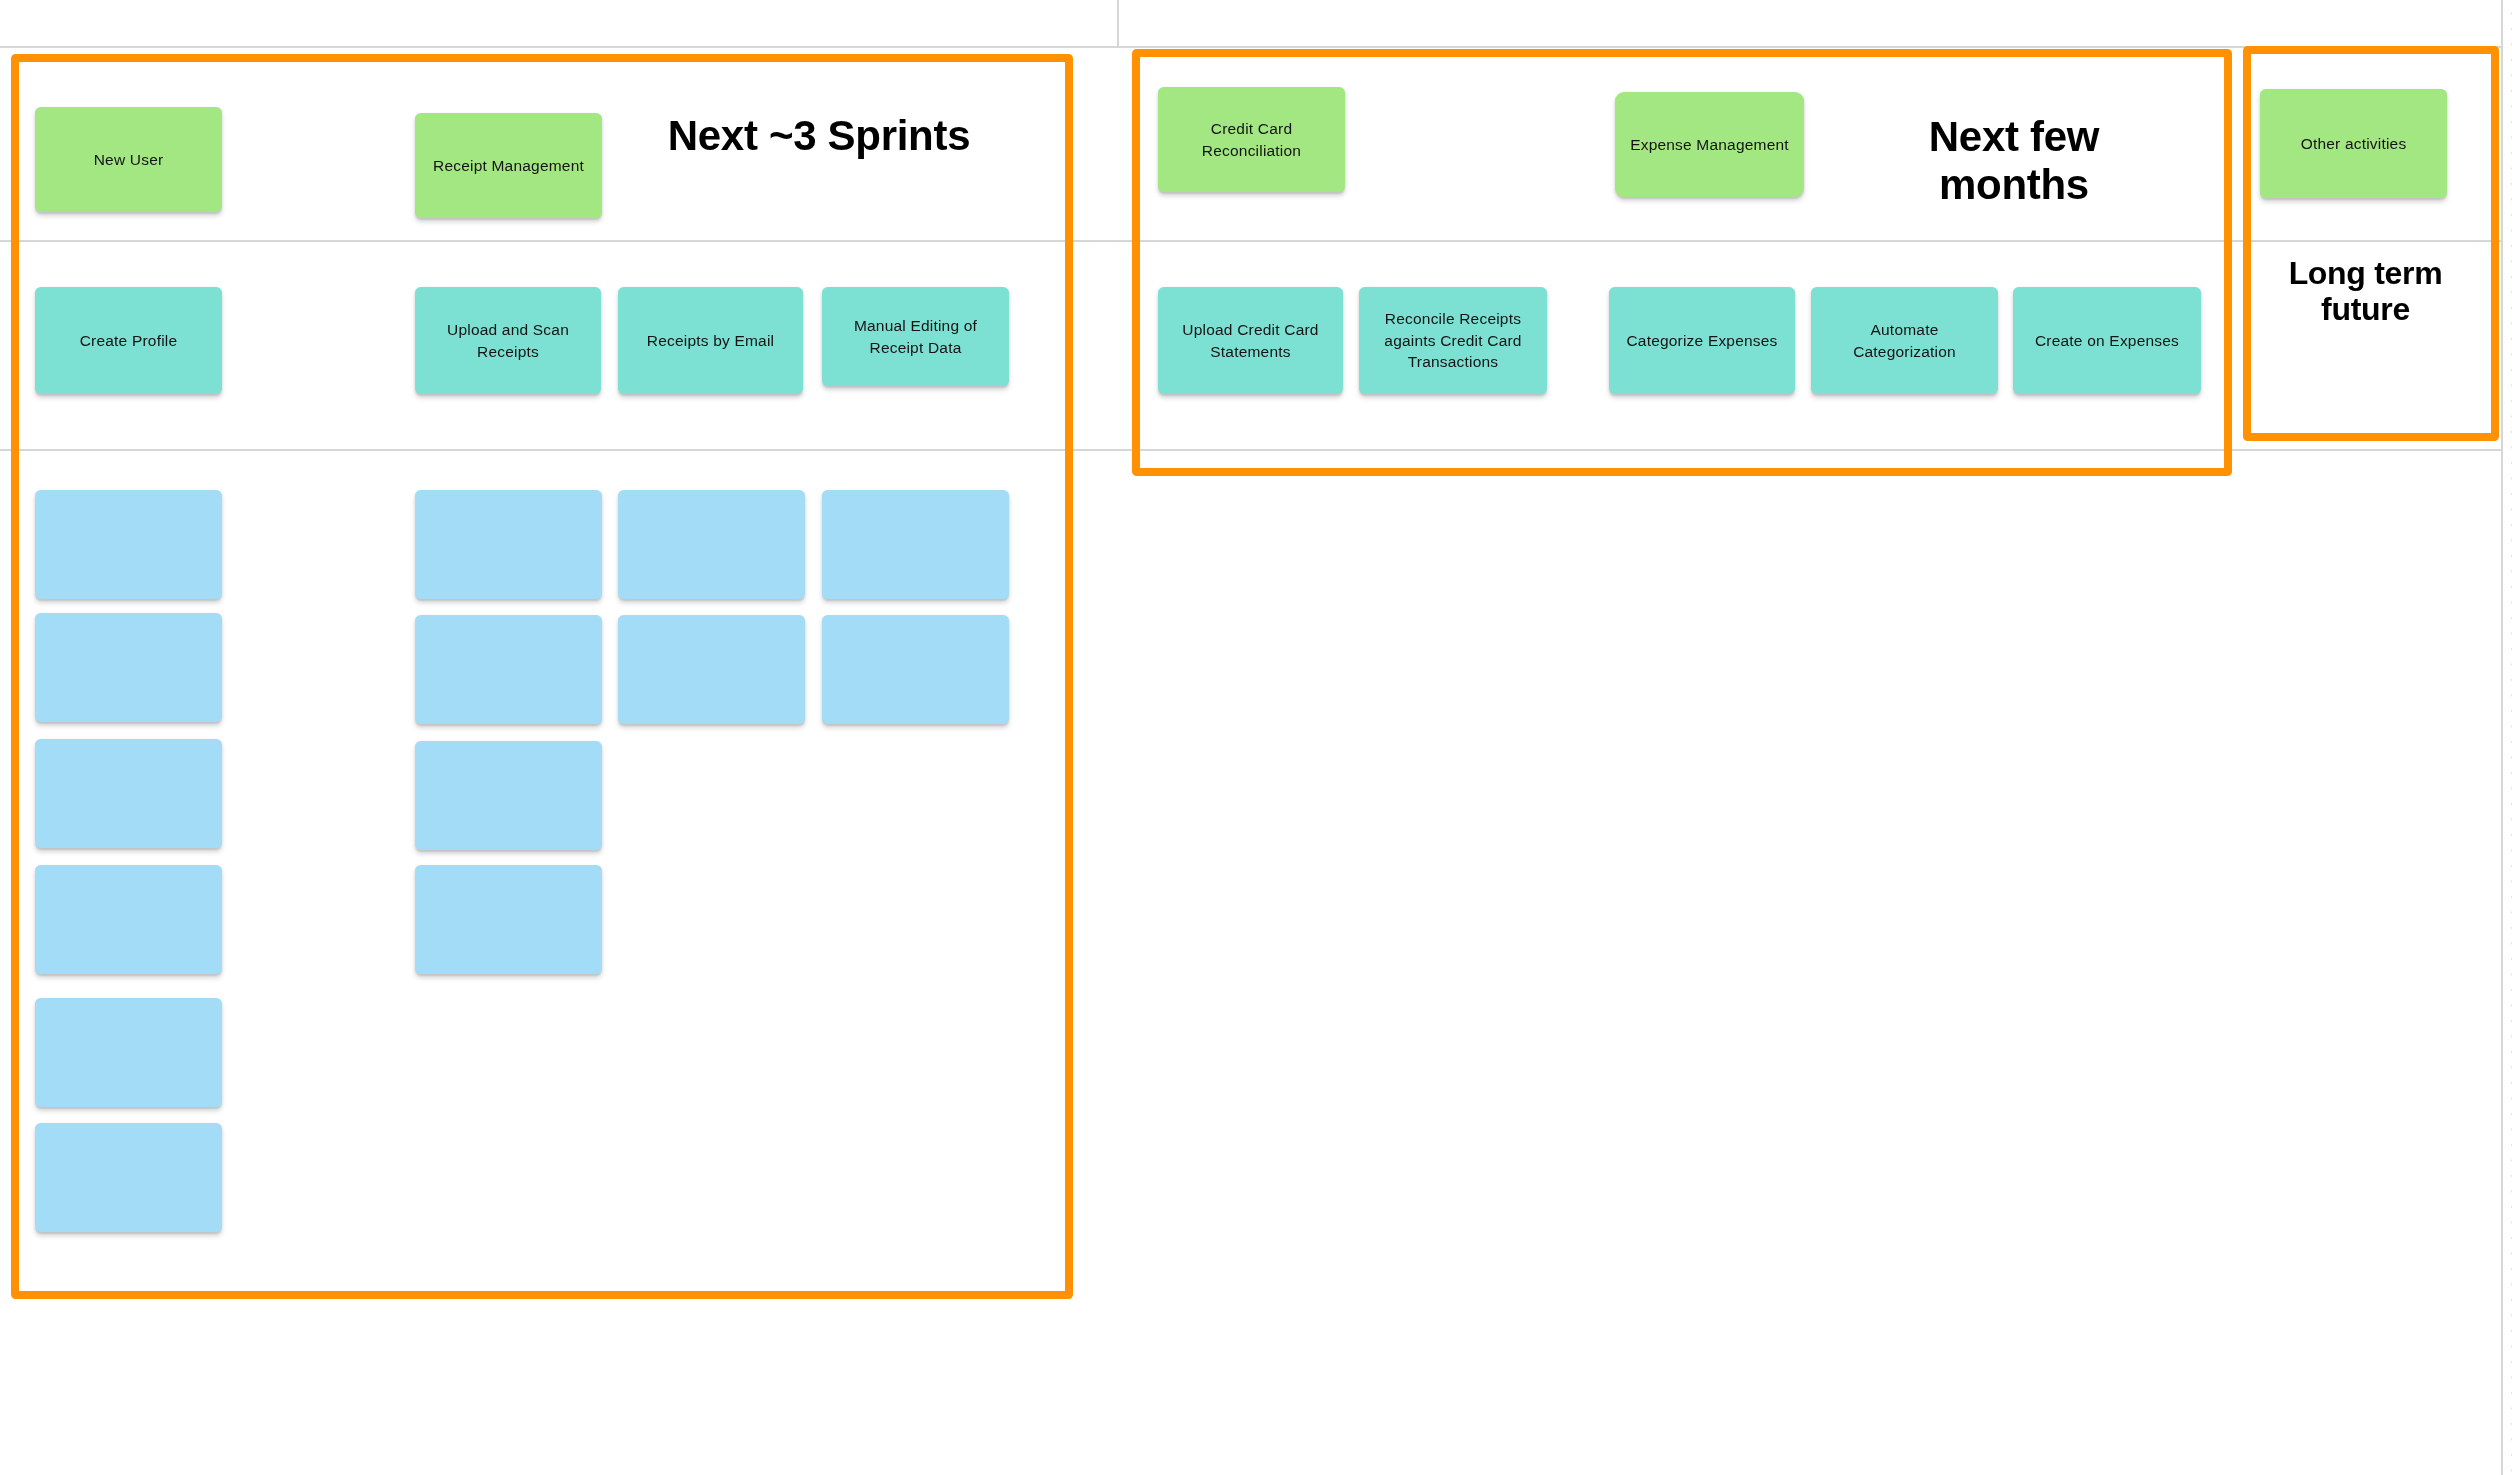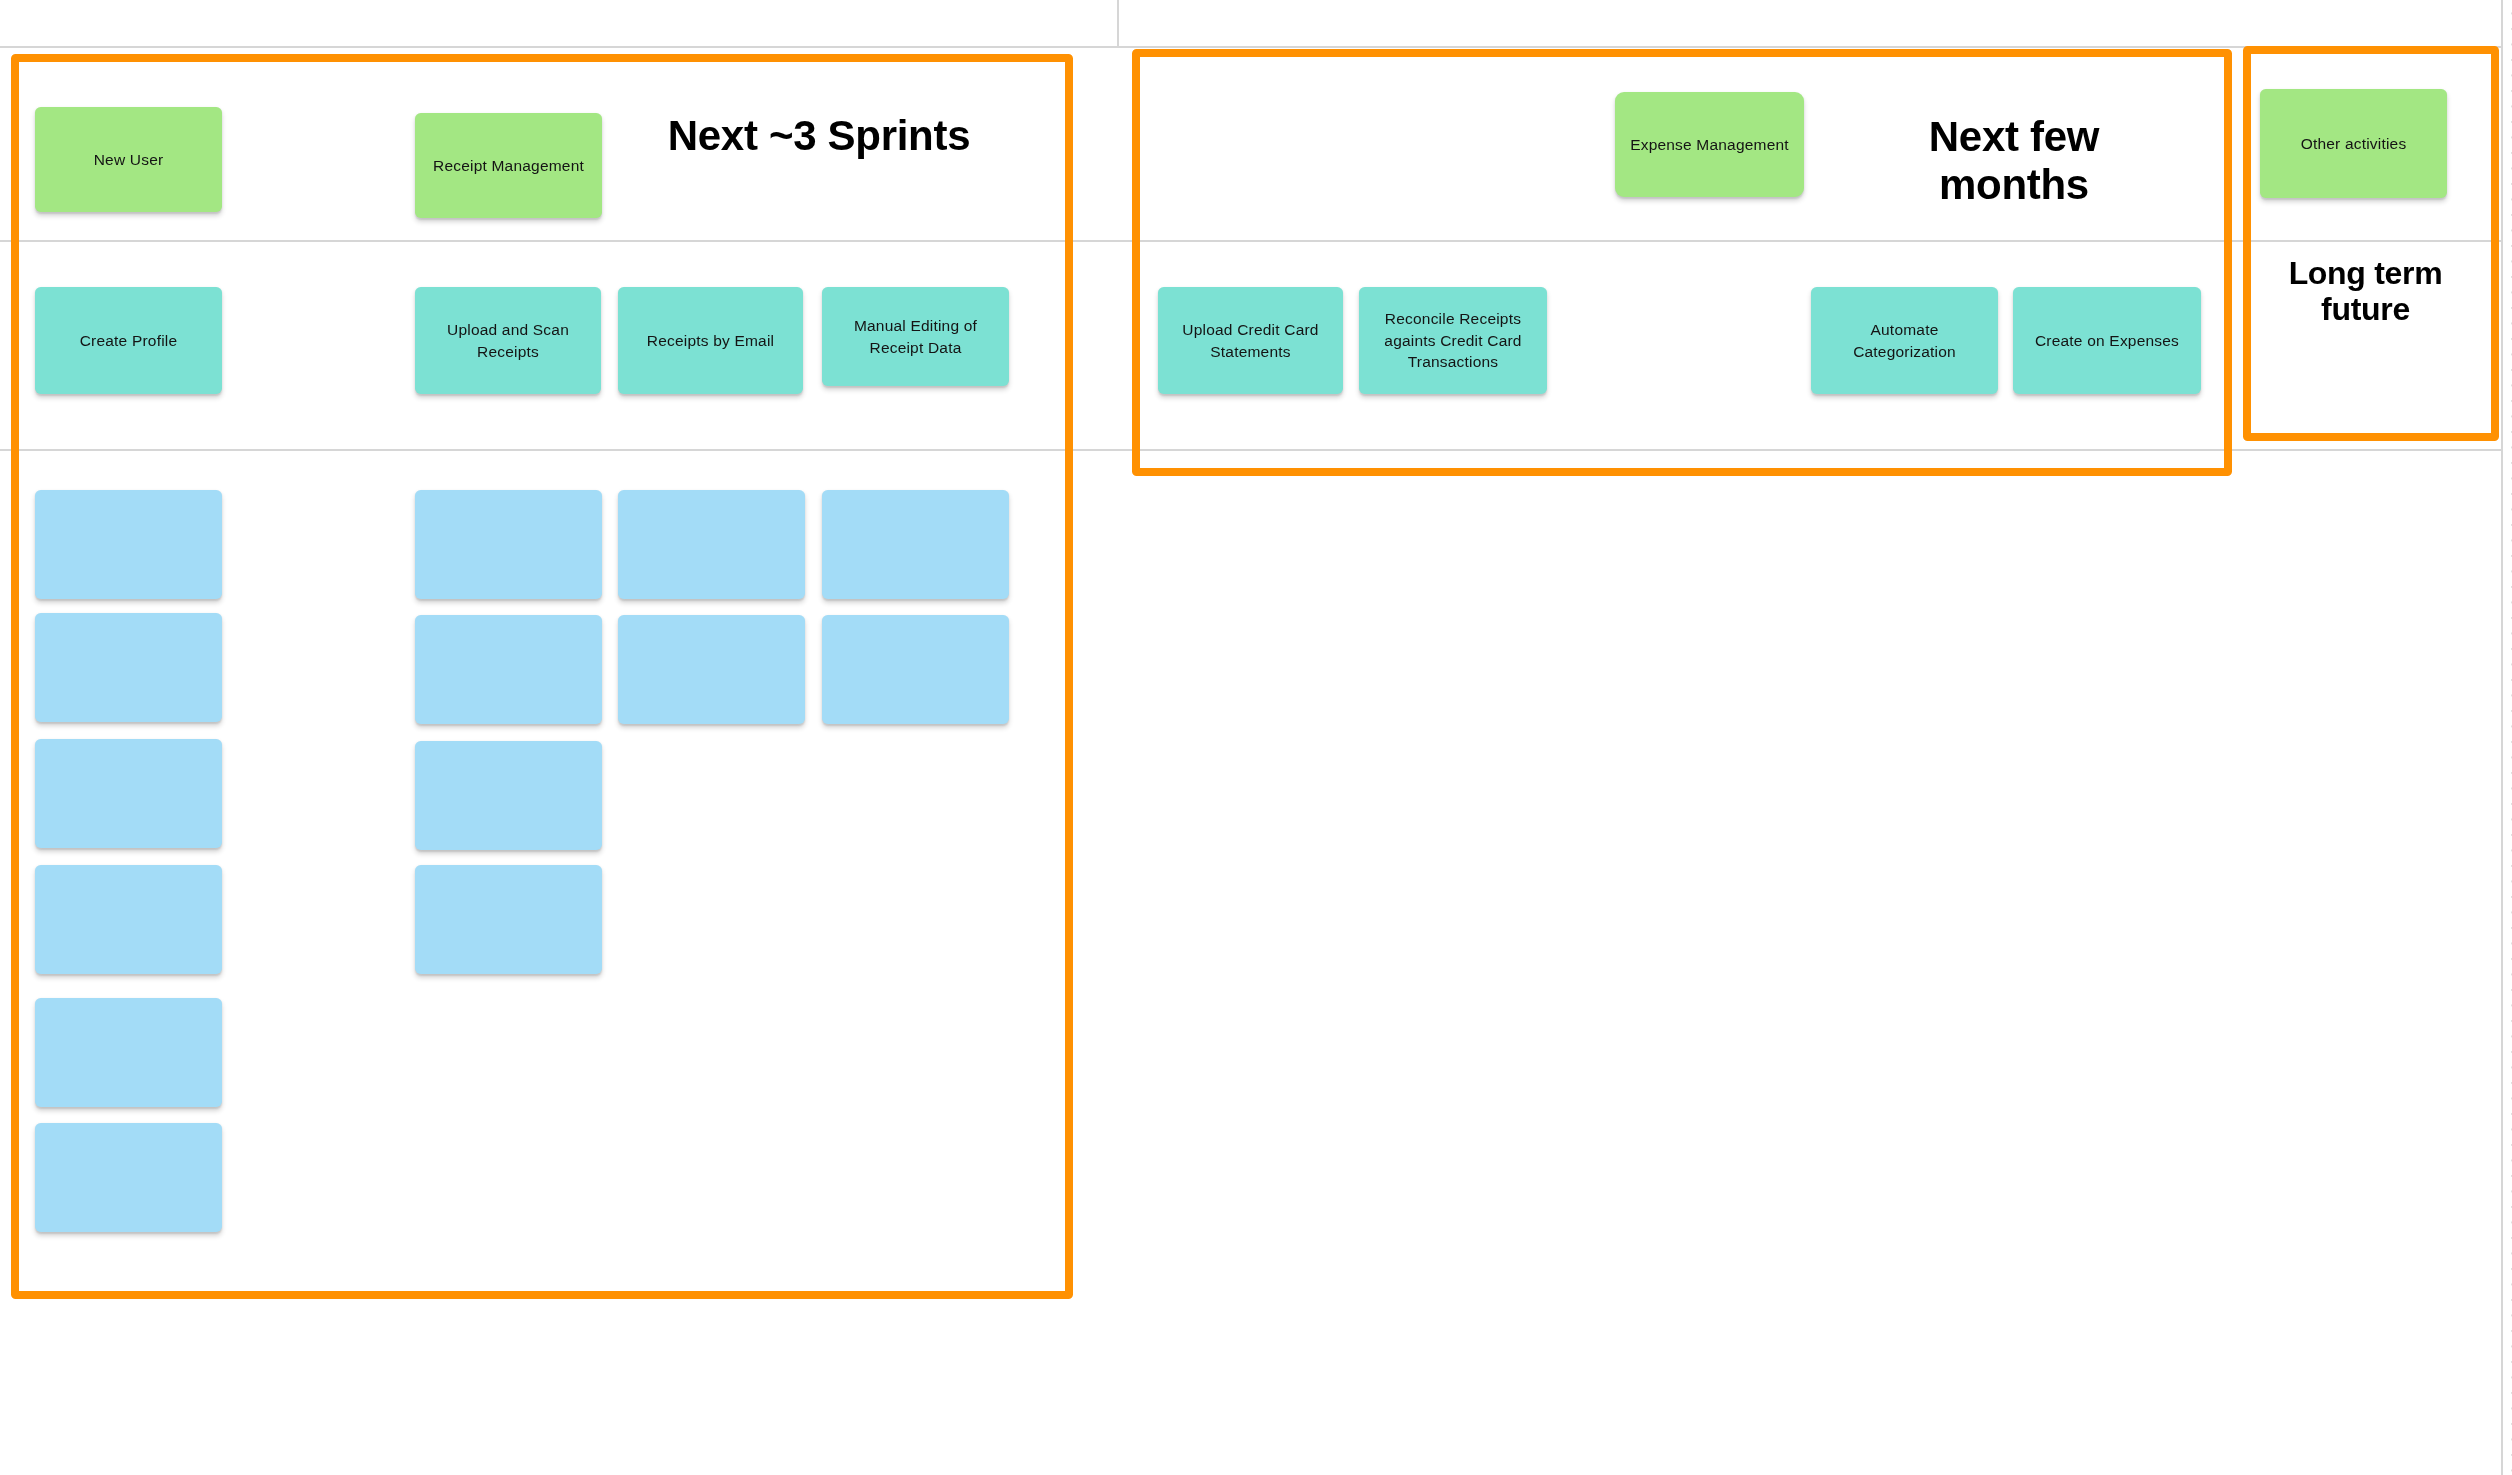--- a/index.html
+++ b/index.html
@@ -63,29 +63,31 @@
   <div class="frame" style="left:11.4px;top:54px;width:1062px;height:1245px;"></div>
   <div class="frame" style="left:1132px;top:49px;width:1100px;height:427px;"></div>
   <div class="frame" style="left:2243px;top:46px;width:256px;height:395px;"></div>
 
   <div class="section-title" style="left:659px;top:112px;width:320px;">Next ~3 Sprints</div>
   <div class="section-title" style="left:1854px;top:113px;width:320px;">Next few months</div>
   <div class="section-title left" style="left:2271px;top:256px;width:189px;">Long term future</div>
 
   <div class="sticky green" style="left:35px;top:88px;width:187px;height:105px;margin-top:19px;">New User</div>
   <div class="sticky green" style="left:415px;top:88px;width:187px;height:105px;margin-top:25px;">Receipt Management</div>
+  <div class="sticky green" style="left:1158px;top:87px;width:187px;height:105px;">Credit Card Reconciliation</div>
   <div class="sticky green" style="left:1615px;top:92px;width:189px;height:105px;border-radius:9px;">Expense Management</div>
   <div class="sticky green" style="left:2260px;top:89px;width:187px;height:109px;">Other activities</div>
 
   <div class="sticky teal" style="left:35px;top:287px;width:187px;height:107px;">Create Profile</div>
   <div class="sticky teal" style="left:618px;top:287px;width:185px;height:107px;">Receipts by Email</div>
   <div class="sticky teal" style="left:415px;top:287px;width:186px;height:107px;">Upload and Scan Receipts</div>
   <div class="sticky teal" style="left:822px;top:287px;width:187px;height:99px;">Manual Editing of Receipt Data</div>
   <div class="sticky teal" style="left:1158px;top:287px;width:185px;height:107px;">Upload Credit Card Statements</div>
   <div class="sticky teal" style="left:1359px;top:287px;width:188px;height:107px;">Reconcile Receipts againts Credit Card Transactions</div>
+  <div class="sticky teal" style="left:1609px;top:287px;width:186px;height:107px;">Categorize Expenses</div>
   <div class="sticky teal" style="left:1811px;top:287px;width:187px;height:107px;">Automate Categorization</div>
   <div class="sticky teal" style="left:2013px;top:287px;width:188px;height:107px;">Create on Expenses</div>
 
   <div class="sticky blue" style="left:35px;top:490px;width:187px;height:109px;"></div>
   <div class="sticky blue" style="left:35px;top:613px;width:187px;height:109px;"></div>
   <div class="sticky blue" style="left:35px;top:739px;width:187px;height:109px;"></div>
   <div class="sticky blue" style="left:35px;top:865px;width:187px;height:109px;"></div>
   <div class="sticky blue" style="left:35px;top:998px;width:187px;height:109px;"></div>
   <div class="sticky blue" style="left:35px;top:1123px;width:187px;height:109px;"></div>
 

